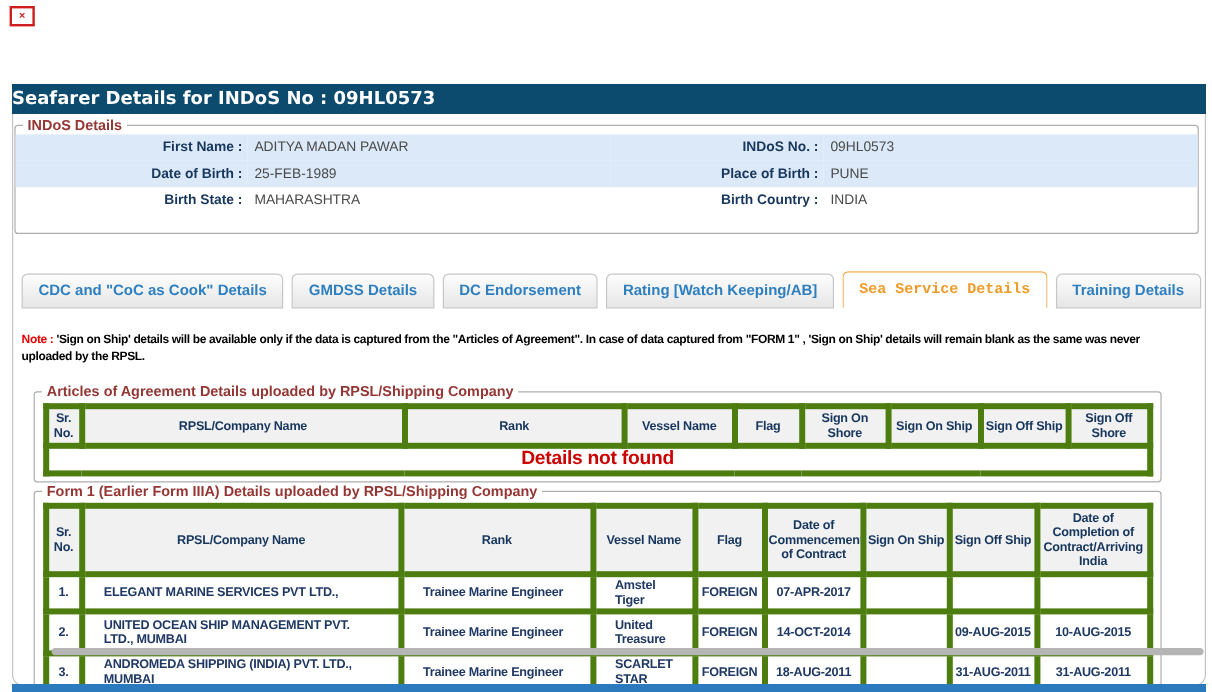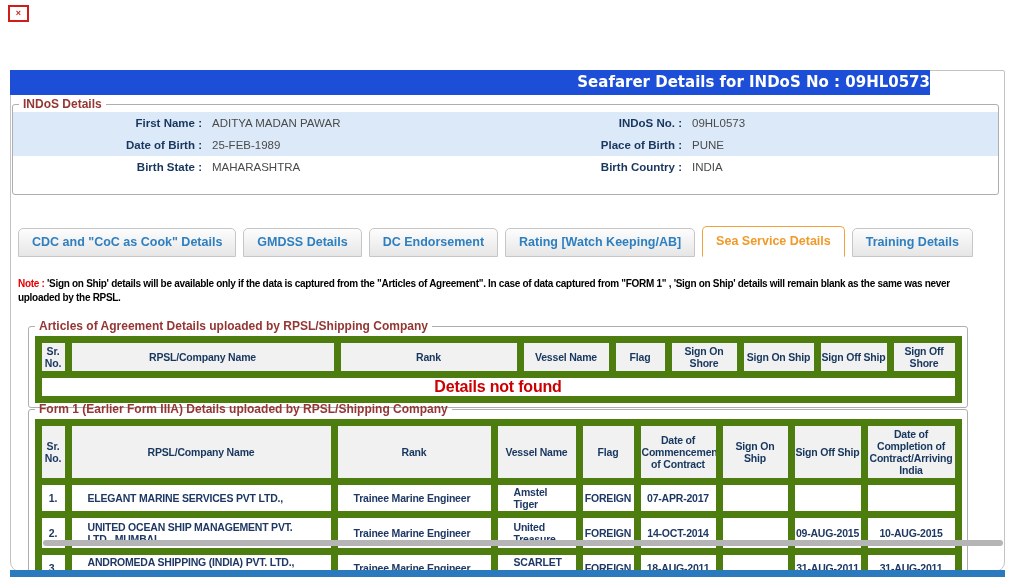--- a/index.html
+++ b/index.html
@@ -12,22 +12,22 @@
     position:absolute;left:8px;top:5px;width:17px;height:13px;
     border:2px solid #cf1d1d;background:#fff;color:#cf1d1d;
     font:bold 9px "Liberation Sans",sans-serif;line-height:13px;text-align:center;
   }
   
   .panel{
     position:absolute;left:10px;top:70px;width:993px;height:500px;
     border:1px solid #c3c3c3;border-radius:2px 2px 10px 10px;background:#fff;
   }
   .titlebar{
-    position:absolute;left:10px;top:70px;width:920px;height:25px;
-    background:#1d4ed8;color:#ffffff;text-align:right;line-height:25px;
+    position:absolute;left:10px;top:70px;width:995px;height:25px;
+    background:#0c4a6e;color:#ffffff;text-align:left;line-height:25px;
     font-family:"DejaVu Sans",sans-serif;font-weight:bold;font-size:15px;
   }
   fieldset.box{
     position:absolute;margin:0;padding:0 0 4px 0;
     border:1px solid #aeaeae;border-radius:3px;background:#fff;
   }
   fieldset.box legend{
     font-weight:bold;font-size:12px;color:#943634;
     padding:0 4px;margin-left:6px;
   }
@@ -42,32 +42,32 @@
 
   .tabs{position:absolute;left:18px;top:226px;display:flex;gap:7px;align-items:flex-end;}
   .tab{
     height:27px;line-height:27px;padding:0 13px;cursor:pointer;
     background:linear-gradient(#fdfdfd,#e6e6e6);
     border:1px solid #c6c6c6;border-radius:5px 5px 0 0;
     font-weight:bold;font-size:12.5px;color:#2d7fc0;white-space:nowrap;
   }
   .tab.active{
     background:#ffffff;border-color:#f0a33c;border-bottom-color:#ffffff;
-    color:#f09a28;height:29px;line-height:28px;
+    color:#f09a28;height:29px;line-height:28px;font-family:Liberation Mono, monospace;
   }
   .note{
     position:absolute;left:18px;top:277px;width:952px;
     font-weight:bold;font-size:10px;letter-spacing:-0.3px;color:#000;line-height:1.35;
   }
   .note .red{color:#e60000;}
 
   .aoa{left:28px;top:319px;width:938px;}
   .form1{left:28px;top:402px;width:938px;}
   table.grid{border-collapse:collapse;table-layout:fixed;margin:3px auto 0 auto;width:920px;background:#fff;}
-  .grid th,.grid td{border:7px solid #4d7c0f;overflow:hidden;}
+  .grid th,.grid td{border:5px solid #4d7c0f;overflow:hidden;}
   .grid th{
     background:#f1f1f1;color:#17365d;font-weight:bold;font-size:10.5px;
     letter-spacing:-0.2px;white-space:pre-line;line-height:1.15;
     padding:2px 1px;text-align:center;vertical-align:middle;
   }
   .grid td{
     font-size:10.5px;font-weight:bold;color:#1f3864;letter-spacing:-0.2px;
     padding:1px 16px;vertical-align:middle;background:#fff;
   }
   .grid td.c{text-align:center;padding:1px 1px;}

